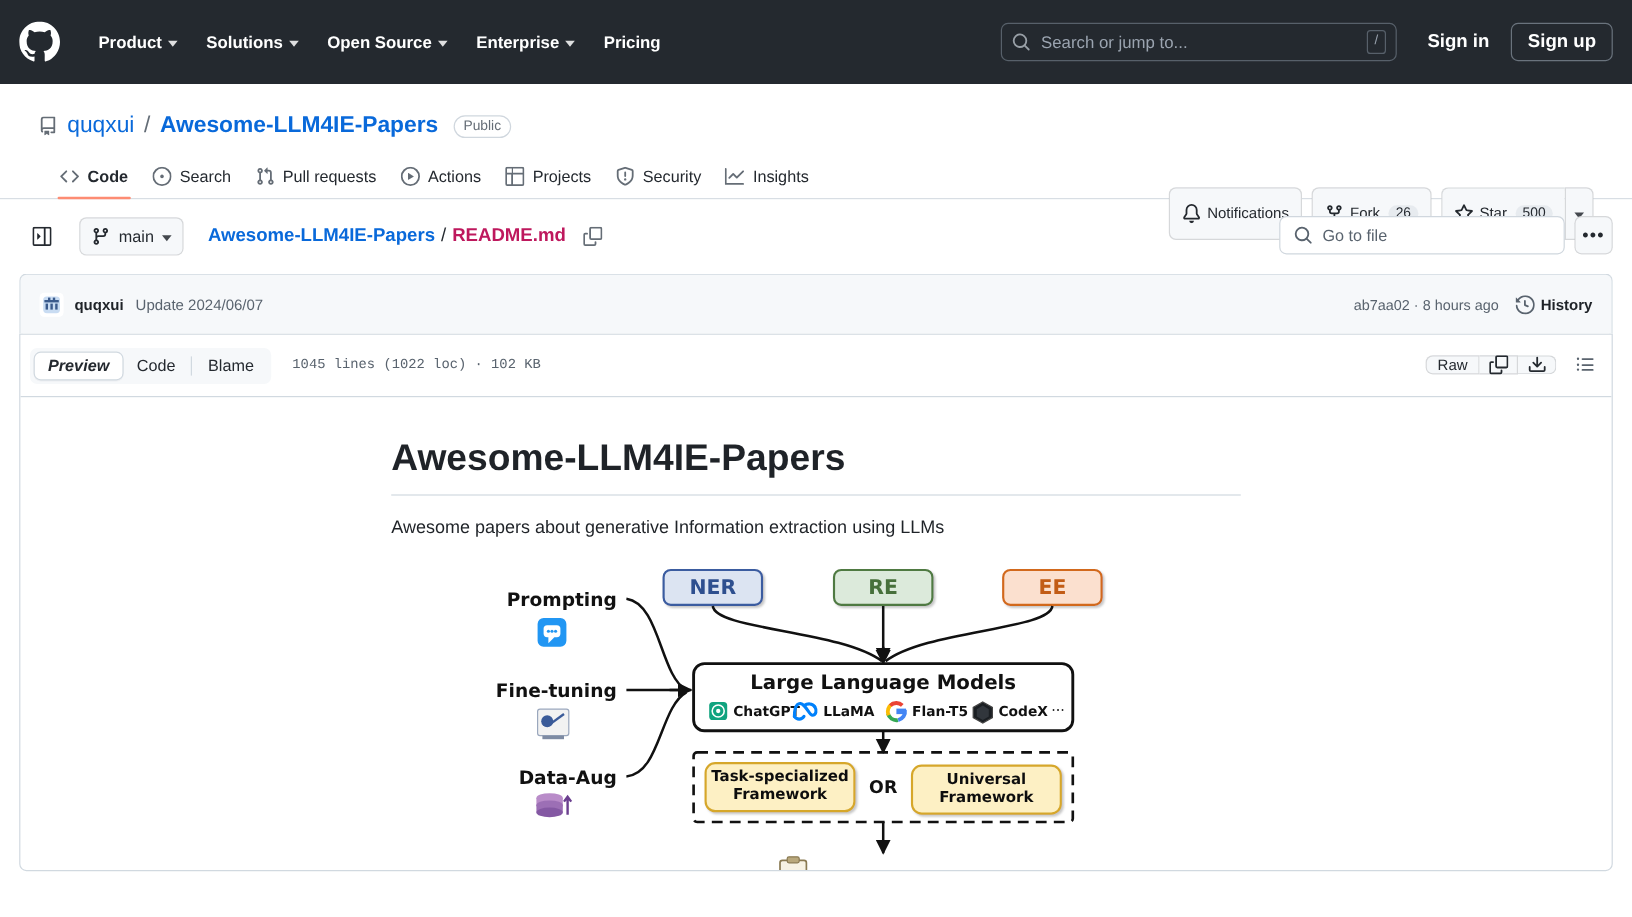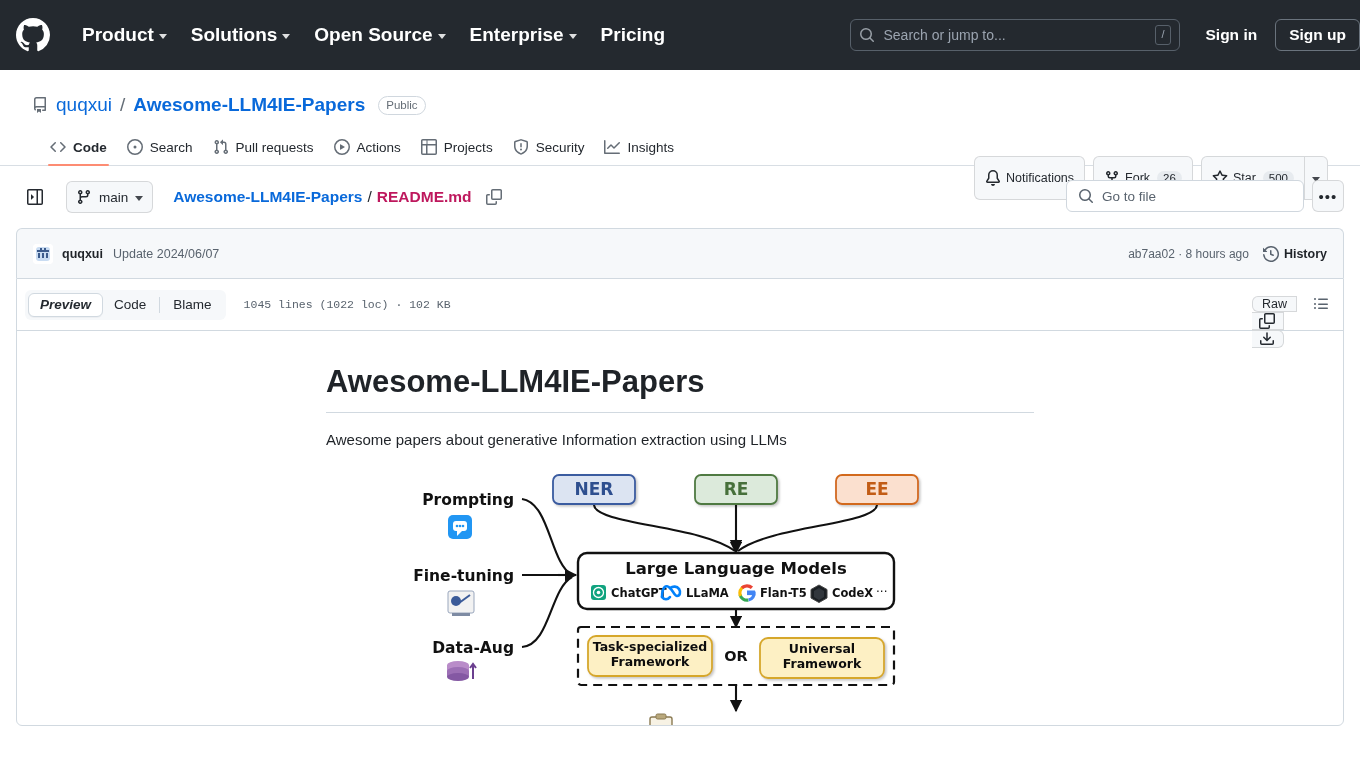--- a/index.html
+++ b/index.html
@@ -20,36 +20,36 @@
     padding: 0 16px;
     position: relative;
   }
   .gh-logo { width: 34px; height: 34px; margin-left: 0; margin-right: 20px; flex: none; }
   .gh-logo svg { display: block; width: 34px; height: 34px; fill: #ffffff; }
 
   .gh-nav { display: flex; align-items: center; gap: 0; }
   .gh-nav-item {
     display: flex; align-items: center; gap: 5px;
     color: #ffffff;
-    font-size: 19px; font-weight: 600;
+    font-size: 14px; font-weight: 600;
     padding: 6px 12px;
     cursor: pointer;
     white-space: nowrap;
   }
   .caret-down {
     width: 0; height: 0;
     border-left: 4.5px solid transparent;
     border-right: 4.5px solid transparent;
     border-top: 5px solid currentColor;
     opacity: .85;
     margin-top: 2px;
   }
 
   .gh-header-right {
-    position: absolute; right: 0; top: 0; height: 70px;
+    position: absolute; right: 16px; top: 0; height: 70px;
     display: flex; align-items: center; gap: 0;
   }
   .gh-search {
     width: 330px; height: 32px;
     border: 1px solid #57606a;
     border-radius: 6px;
     background: #24292f;
     display: flex; align-items: center;
     padding: 0 8px;
     cursor: text;
@@ -259,21 +259,21 @@
   .seg-divider { width: 1px; height: 16px; background: #d1d9e0; margin: 0 2px; }
   .file-meta {
     font-family: "Liberation Mono", monospace;
     font-size: 11.5px; color: #59636e;
     margin-left: 18px; white-space: nowrap;
   }
   .file-toolbar-right {
     position: absolute; right: 8px; top: 11px;
     display: flex; align-items: center; gap: 10px;
   }
-  .raw-group { display: flex; align-items: stretch; height: 16px; flex-direction: column; }
+  .raw-group { display: flex; align-items: stretch; height: 16px; }
   .raw-group > * {
     border: 1px solid rgba(31,35,40,0.15);
     background: #f6f8fa;
     display: flex; align-items: center; justify-content: center;
     cursor: pointer;
   }
   .raw-group > *:not(:first-child) { border-left: none; }
   .raw-group > *:first-child { border-radius: 6px 0 0 6px; padding: 0 9px; font-size: 12.5px; color: #24292f; }
   .raw-group > *:last-child { border-radius: 0 6px 6px 0; }
   .raw-icon-btn { width: 32px; }

